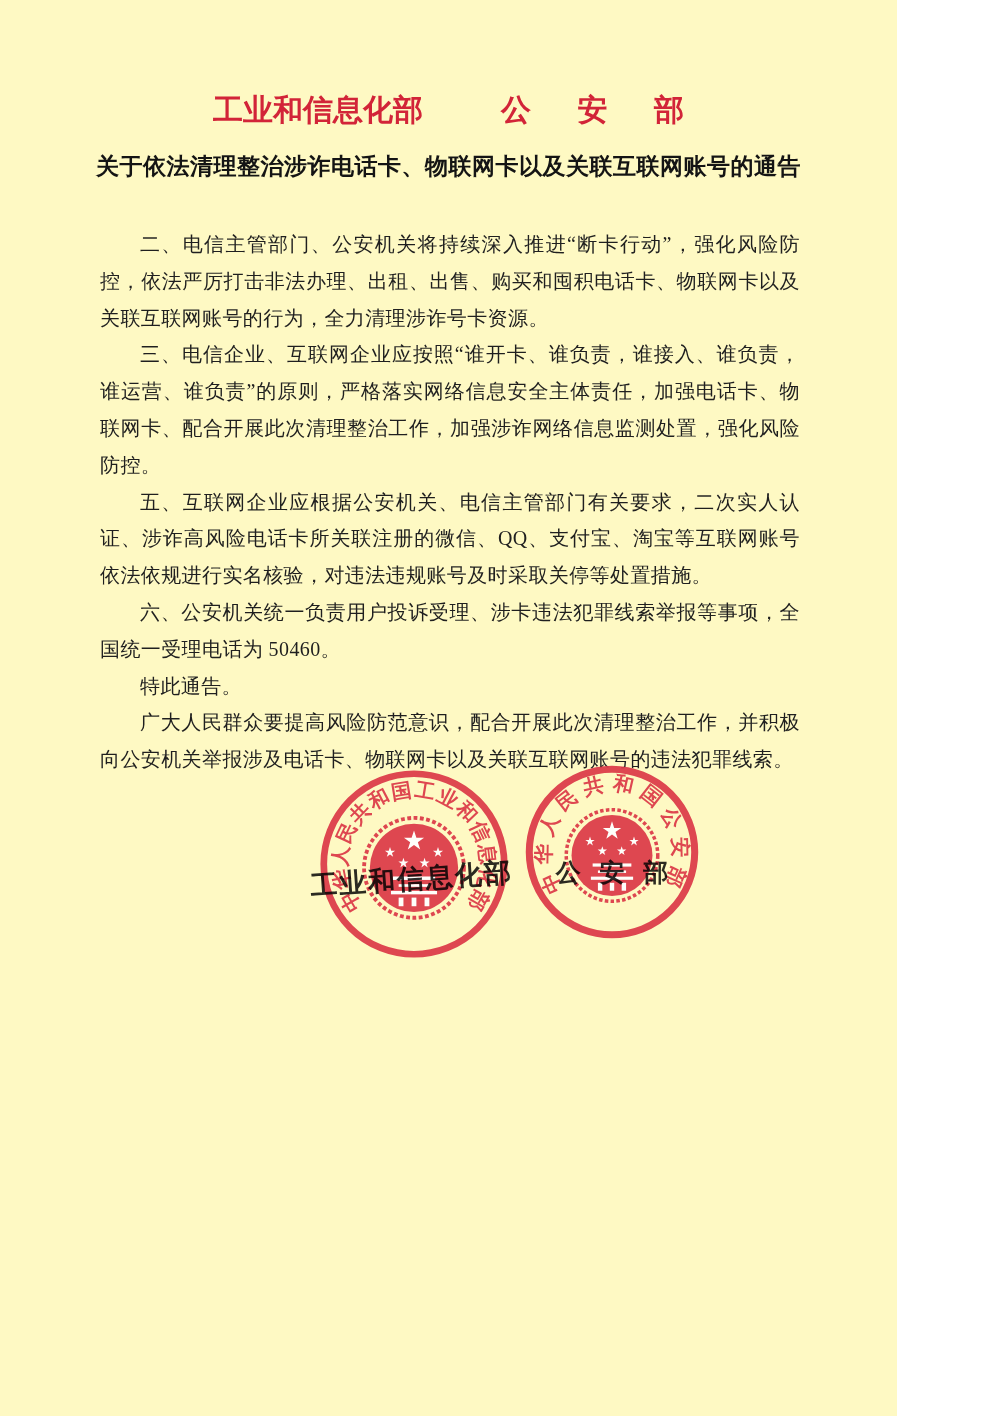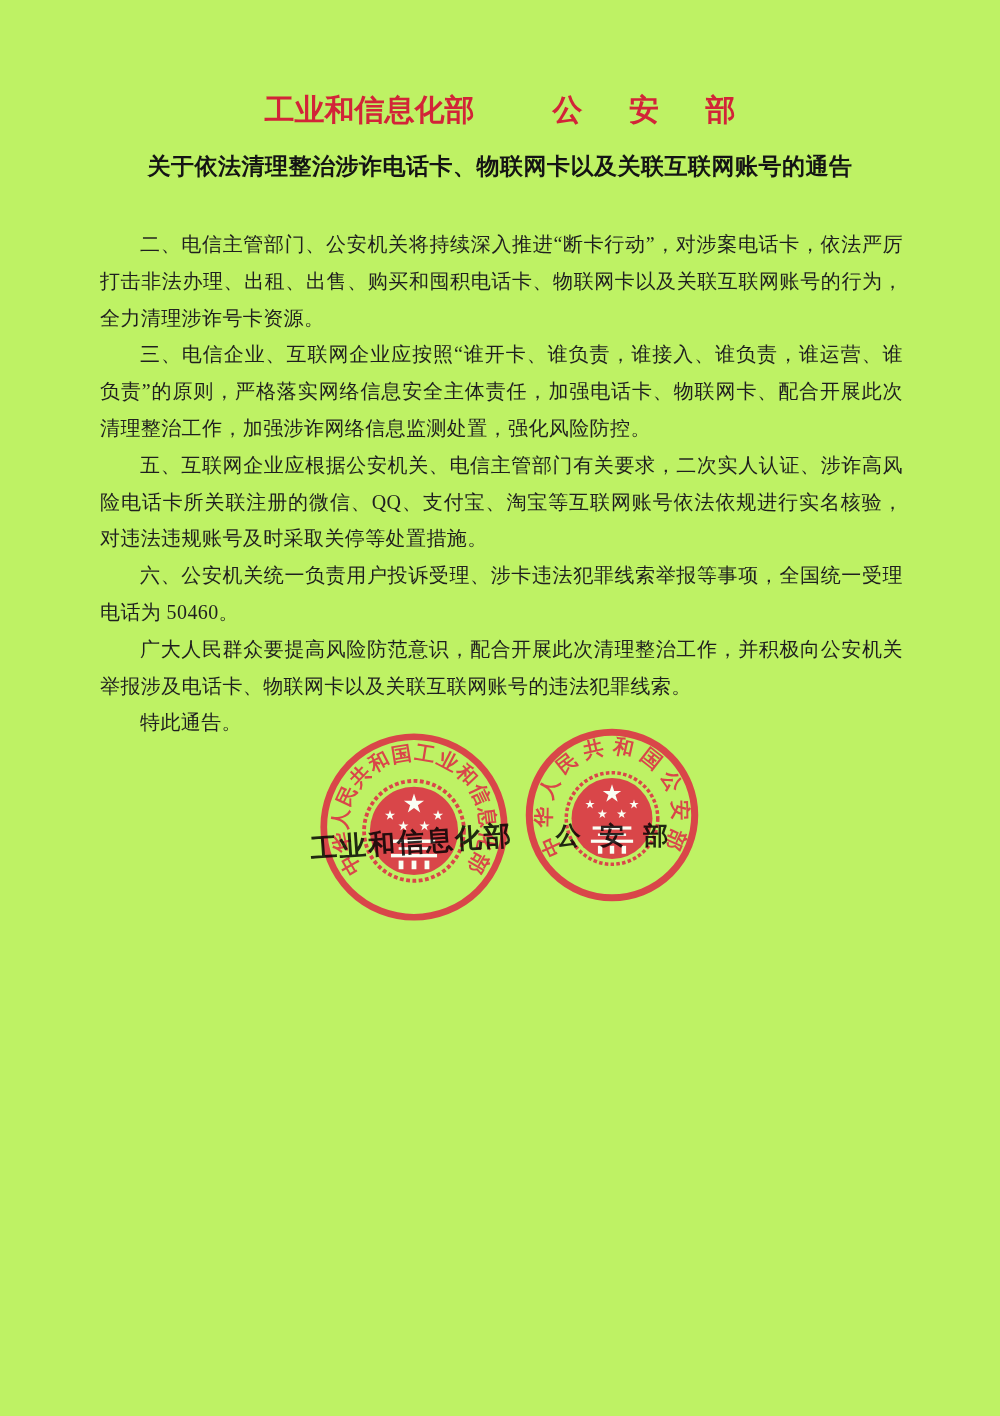--- a/index.html
+++ b/index.html
@@ -4,22 +4,22 @@
 <style>
   * { box-sizing: border-box; }
   html, body { margin: 0; padding: 0; background: #ffffff; }
   body {
     width: 1000px; height: 1416px;
     font-family: "Liberation Serif", "DejaVu Serif", serif;
     color: #1e1e1e;
   }
   .page {
     position: relative;
-    width: 1000px; height: 1416px;
-    background: #bef264;
+    width: 897px; height: 1416px;
+    background: #fef9c3;
     overflow: hidden;
   }
   .header-row {
     display: flex;
     justify-content: center;
     align-items: baseline;
     gap: 78px;
     margin-top: 90px;
     font-weight: bold;
     font-size: 30px;
@@ -88,26 +88,26 @@
 <div class="page">
 
   <div class="header-row">
     <span class="ministry-1">工业和信息化部</span>
     <span class="ministry-2">公安部</span>
   </div>
 
   <h1 class="notice-title">关于依法清理整治涉诈电话卡、物联网卡以及关联互联网账号的通告</h1>
 
   <div class="doc-body">
-    <p>二、电信主管部门、公安机关将持续深入推进“断卡行动”，对涉案电话卡，依法严厉打击非法办理、出租、出售、购买和囤积电话卡、物联网卡以及关联互联网账号的行为，全力清理涉诈号卡资源。</p>
+    <p>二、电信主管部门、公安机关将持续深入推进“断卡行动”，强化风险防控，依法严厉打击非法办理、出租、出售、购买和囤积电话卡、物联网卡以及关联互联网账号的行为，全力清理涉诈号卡资源。</p>
     <p>三、电信企业、互联网企业应按照“谁开卡、谁负责，谁接入、谁负责，谁运营、谁负责”的原则，严格落实网络信息安全主体责任，加强电话卡、物联网卡、配合开展此次清理整治工作，加强涉诈网络信息监测处置，强化风险防控。</p>
     <p>五、互联网企业应根据公安机关、电信主管部门有关要求，二次实人认证、涉诈高风险电话卡所关联注册的微信、QQ、支付宝、淘宝等互联网账号依法依规进行实名核验，对违法违规账号及时采取关停等处置措施。</p>
     <p>六、公安机关统一负责用户投诉受理、涉卡违法犯罪线索举报等事项，全国统一受理电话为 50460。</p>
+    <p>特此通告。</p>
     <p>广大人民群众要提高风险防范意识，配合开展此次清理整治工作，并积极向公安机关举报涉及电话卡、物联网卡以及关联互联网账号的违法犯罪线索。</p>
-    <p>特此通告。</p>
   </div>
 
   <div class="seal-area">
 
     <div class="seal seal-left">
       <svg viewBox="0 0 200 200" width="192" height="192">
         <defs>
           <path id="starL" d="M0,-1 L-0.225,-0.309 -0.951,-0.309 -0.363,0.118 -0.588,0.809 0,0.382 0.588,0.809 0.363,0.118 0.951,-0.309 0.225,-0.309 Z"></path>
           <path id="ringPathL" d="M 42.7,140.2 A 70,70 0 1 1 157.3,140.2" fill="none"></path>
         </defs>

